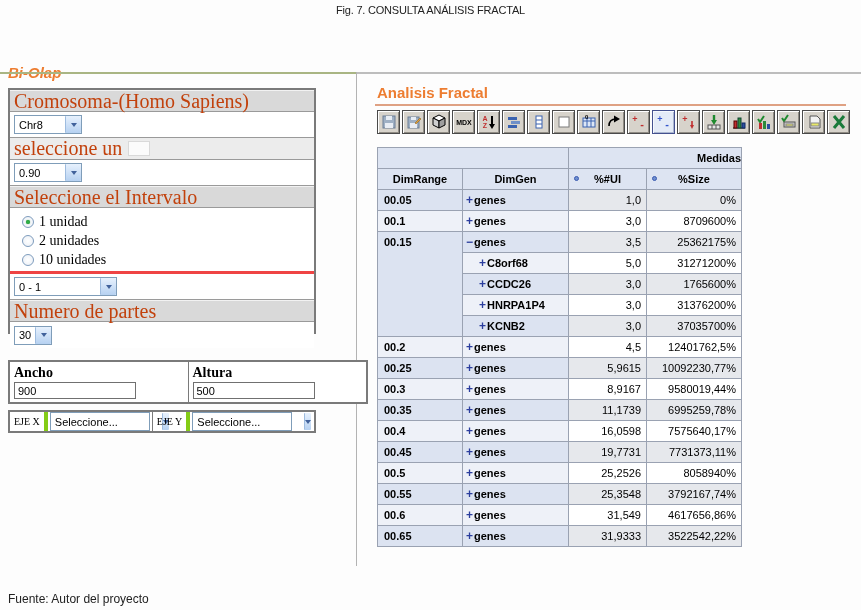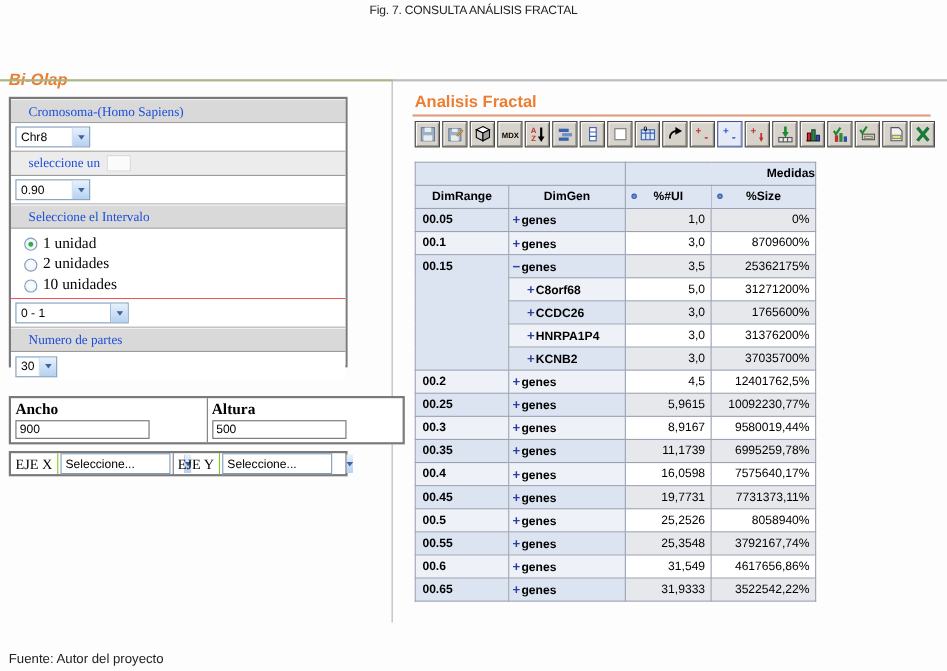--- a/index.html
+++ b/index.html
@@ -18,55 +18,55 @@
   .hrule { position:absolute; height:2px; }
   #rule-left  { top:72px; left:0;    width:357px; background:#a9b583; }
   #rule-right { top:72px; left:357px; width:504px; background:#bdbdbd; }
   #vdivider   { position:absolute; top:72px; left:356px; width:1px; height:494px; background:#b3b3b3; }
   #fractal-rule { top:104px; left:375px; width:471px; background:#dfa183; }
 
   
   .box { position:absolute; border:2px solid #7a7a7a; background:#fff; }
   #box-main { left:8px; top:88px; width:308px; height:246px; }
   .band { width:100%; border-bottom:1px solid #9a9a9a; font-family:"Liberation Serif",serif;
-          font-size:12px; color:#1d4ed8; display:flex; align-items:center; padding-left:16px; }
+          font-size:20px; color:#c2410c; display:flex; align-items:center; padding-left:4px; }
   .band.gray  { background:#d9d9d9; height:22px; border-top:1px solid #f2f2f2; }
   .band.lite  { background:#ececec; height:22px; }
   .row-combo { height:26px; display:flex; align-items:center; padding-left:4px;
                border-bottom:1px solid #9a9a9a; background:#fff; }
   .row-combo.last { border-bottom:none; }
   .mini-box { display:inline-block; width:22px; height:15px; background:#fbfbfb;
               border:1px solid #d9d9d9; margin-left:6px; }
 
   .combo { display:flex; align-items:center; height:19px; border:1px solid #7f9db9;
            background:#fff; font-size:11px; color:#000; padding-left:4px; }
   .combo .cb-btn { margin-left:auto; width:16px; height:17px; border-left:1px solid #9ebcdf;
            background:linear-gradient(#e7f1fd,#b6d1f1); display:flex; align-items:center;
            justify-content:center; border-radius:1px; }
   .combo .cv { width:0; height:0; border-left:3px solid transparent;
            border-right:3px solid transparent; border-top:4px solid #41629b; }
 
-  .radio-area { background:#fff; padding:4px 0 2px 12px; border-bottom:1px solid #ef4444; }
+  .radio-area { background:#fff; padding:4px 0 2px 12px; border-bottom:3px solid #ef4444; }
   .radio-row { display:flex; align-items:center; height:19px; }
   .radio { width:12px; height:12px; border-radius:50%; border:1px solid #7e9cbd;
            background:radial-gradient(#ffffff,#e9eef5); margin-right:5px; position:relative; }
   .radio.sel::after { content:""; position:absolute; left:3px; top:3px; width:4px; height:4px;
            border-radius:50%; background:#2fae45; box-shadow:0 0 1px #1d7d2e; }
   .radio-label { font-family:"Liberation Serif",serif; font-size:14px; }
 
   #box-size { left:8px; top:360px; width:360px; height:44px; display:flex; }
   .size-cell { flex:1; padding:1px 0 0 4px; border-right:1px solid #7a7a7a; }
   .size-cell:last-child { border-right:none; }
   .size-label { font-family:"Liberation Serif",serif; font-weight:bold; font-size:14px; }
   .size-input { display:block; width:122px; height:17px; border:1px solid #707070;
                 font-size:11px; padding:1px 3px; margin-top:1px; font-family:"Liberation Sans",sans-serif; }
 
   #box-axes { left:8px; top:410px; width:308px; height:23px; display:flex; align-items:stretch; }
-  .axis-label { font-family:"Liberation Serif",serif; font-size:13px; display:flex;
-                align-items:center; padding:0 4px; border-right:1px solid #84cc16; }
+  .axis-label { font-family:"Liberation Serif",serif; font-size:10px; display:flex;
+                align-items:center; padding:0 4px; border-right:4px solid #84cc16; }
   .axis-combo-wrap { display:flex; align-items:center; padding:0 2px; border-right:1px solid #7a7a7a; }
   .axis-combo-wrap:last-child { border-right:none; }
   .axis-combo-wrap .combo { width:100px;gap:44px; }
 
   
   #toolbar { position:absolute; left:377px; top:110px; display:flex; gap:2px; }
   .tbtn { width:23px; height:24px; background:#d7d3cb; border:1px solid #4a4a4a;
           box-shadow:inset 1px 1px 0 #ffffff, inset -1px -1px 0 #8f8b83;
           display:flex; align-items:center; justify-content:center; }
   .tbtn.pressed { background:#e4ebf7; border:1px solid #44518f;

